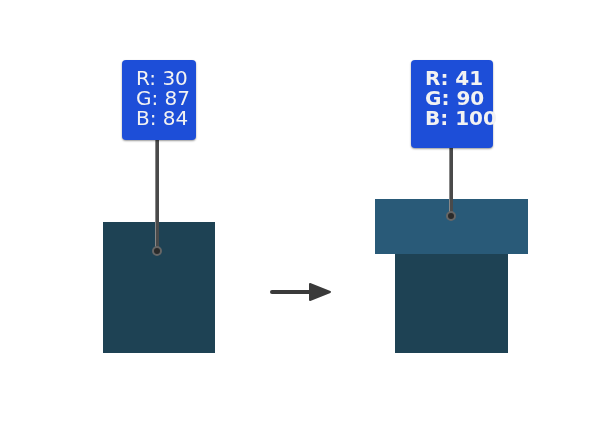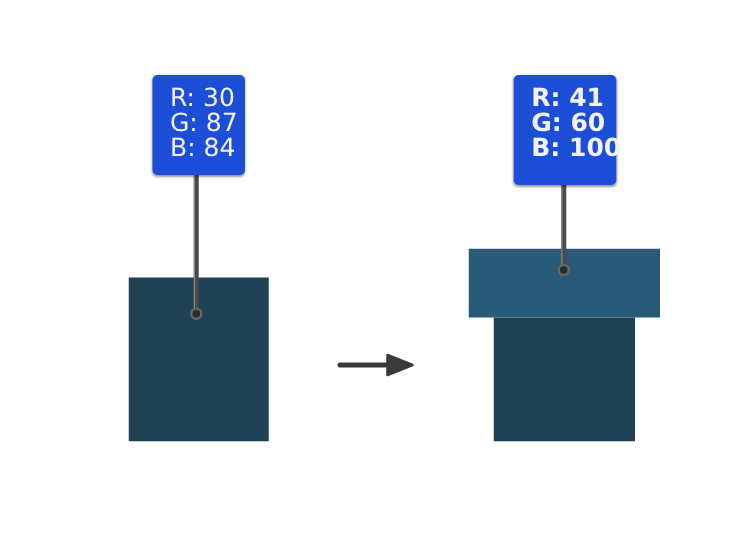--- a/index.html
+++ b/index.html
@@ -26,15 +26,15 @@
   <line x1="4" y1="11" x2="46" y2="11" stroke="#3a3a3a" stroke-width="4" stroke-linecap="round"></line>
   <polygon points="42,3 62,11 42,19" fill="#3a3a3a" stroke="#3a3a3a" stroke-linejoin="round" stroke-width="2"></polygon>
 </svg>
 
 <div class="abs" style="left:395px;top:254px;width:113px;height:99px;background:#1e4254;"></div>
 <div class="abs" style="left:375px;top:199px;width:153px;height:55px;background:#295a78;"></div>
 <div class="abs stem" style="left:449px;top:138px;height:76px;"></div>
 <div class="abs pin" style="left:446px;top:211px;"></div>
 <div class="abs tip" style="left:411px;top:60px;width:82px;height:88px;font-weight:bold;">
   <div>R: 41</div>
-  <div>G: 60</div>
+  <div>G: 90</div>
   <div>B: 100</div>
 </div>
 
 </body></html>

